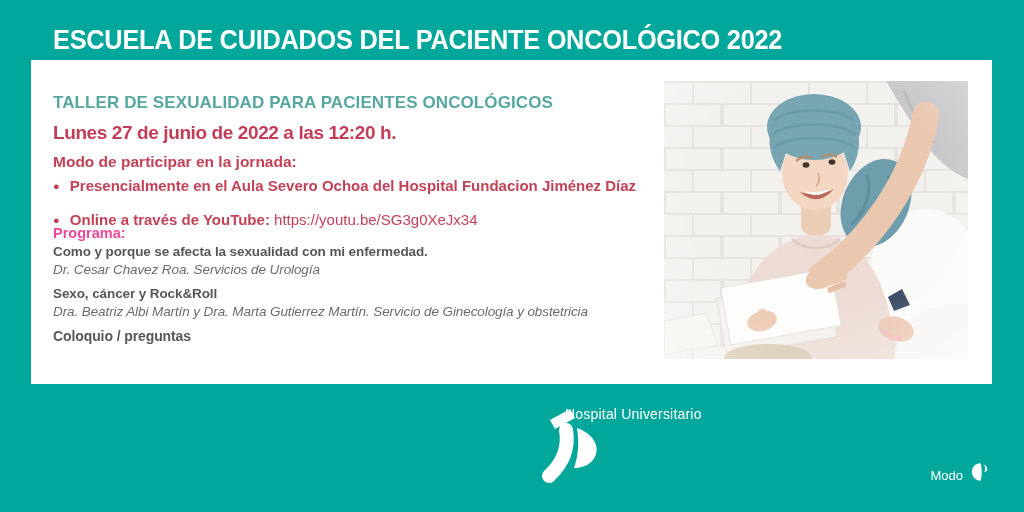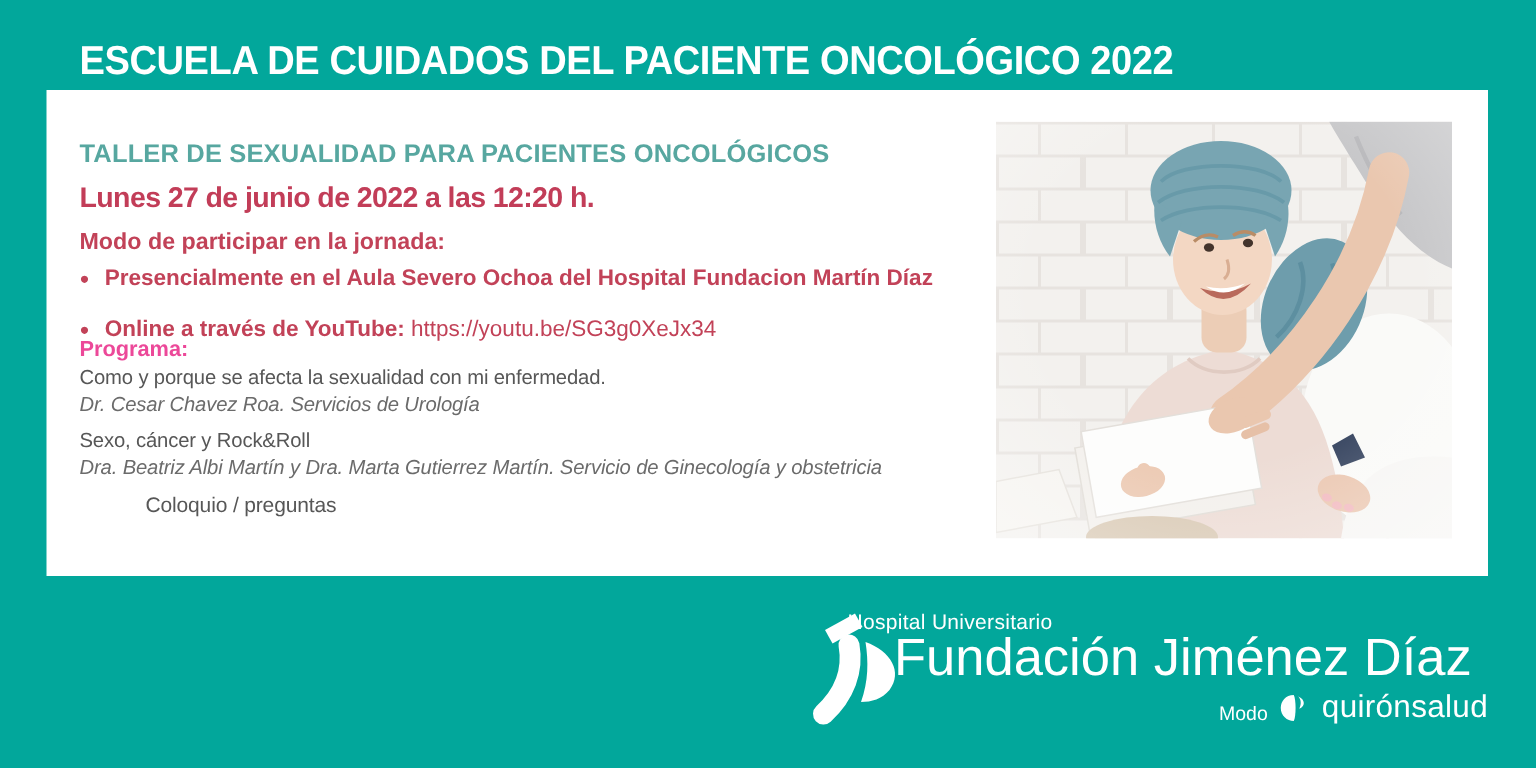--- a/index.html
+++ b/index.html
@@ -37,25 +37,25 @@
   }
   .bullet{left:22px;color:#C24258;font-size:15px;font-weight:bold;}
   .bullet .dot{font-size:11px;vertical-align:1px;margin-right:6px;}
   .bullet .link{font-weight:normal;}
   .b1{top:117px;}
   .b2{top:139px;margin-top:12px;}
   .prog-label{
     left:22px;top:165px;
     color:#ec4899;font-size:14.5px;font-weight:bold;
   }
-  .item-title{left:22px;color:#575757;font-size:13.5px;font-weight:normal;letter-spacing:-0.1px;}
+  .item-title{left:22px;color:#575757;font-size:13.5px;font-weight:bold;letter-spacing:-0.1px;}
   .item-speaker{left:22px;color:#6B6B6B;font-size:13.5px;font-style:italic;letter-spacing:-0.1px;}
   .i1t{top:184px;} .i1s{top:202px;}
   .i2t{top:226px;} .i2s{top:244px;}
-  .i3t{top:268px;font-size:14px;margin-left:44px;}
+  .i3t{top:268px;font-size:14px;}
   
   .photo{left:633px;top:21px;width:304px;height:278px;overflow:hidden;}
   
   .fjd-mark{left:533px;top:403px;width:70px;height:86px;}
   .hosp-small{left:565px;top:406px;color:#ffffff;font-size:14px;letter-spacing:0.2px;}
   .hosp-name{
     left:596px;top:419px;color:#ffffff;font-size:35px;font-weight:normal;
     letter-spacing:0px;white-space:nowrap;
   }
   .grupo-row{
@@ -72,21 +72,21 @@
 
   <div class="abs banner-title">ESCUELA DE CUIDADOS DEL PACIENTE ONCOLÓGICO 2022</div>
 
   <section class="abs card">
     <div class="abs heading">TALLER DE SEXUALIDAD PARA PACIENTES ONCOLÓGICOS</div>
     <div class="abs datetime">Lunes 27 de junio de 2022 a las 12:20 h.</div>
     <div class="abs modo">Modo de participar en la jornada:</div>
 
     <div class="abs bullet b1">
       <span class="dot">●</span>
-      <span>Presencialmente en el Aula Severo Ochoa del Hospital Fundacion Martín Díaz</span>
+      <span>Presencialmente en el Aula Severo Ochoa del Hospital Fundacion Jiménez Díaz</span>
     </div>
     <div class="abs bullet b2">
       <span class="dot">●</span>
       <span>Online a través de YouTube:</span>
       <span class="link">https://youtu.be/SG3g0XeJx34</span>
     </div>
 
     <div class="abs prog-label">Programa:</div>
     <div class="abs item-title i1t">Como y porque se afecta la sexualidad con mi enfermedad.</div>
     <div class="abs item-speaker i1s">Dr. Cesar Chavez Roa. Servicios de Urología</div>
@@ -178,24 +178,22 @@
       </svg>
     </div>
   </section>
 
   <svg class="abs fjd-mark" viewBox="0 0 70 86" xmlns="http://www.w3.org/2000/svg">
     <polygon points="17,17 37,6 42,15 22,26" fill="#ffffff"></polygon>
     <path d="M33,27 C36,44 30,60 16,73" stroke="#ffffff" stroke-width="14" fill="none" stroke-linecap="round"></path>
     <path d="M44,25 C61,31 69,45 60,57 C55,63 48,65 41,65 C46,51 46,38 44,25 Z" fill="#ffffff"></path>
   </svg>
   <div class="abs hosp-small">Hospital Universitario</div>
-  <div class="abs hosp-name">Fundación Jiménez Díaz</div>
 
   <div class="abs grupo-row">
     <span class="grupo-label">Modo</span>
     <svg width="22" height="22" viewBox="0 0 24 24" xmlns="http://www.w3.org/2000/svg">
       <path d="M11.5,2.5 C5.5,2.5 2,7 2,12 C2,17.5 6.5,21.5 11.5,21.5 C13.2,18 13.2,6 11.5,2.5 Z" fill="#ffffff"></path>
       <path d="M14.5,3.5 C16.8,5.5 17.2,9 15.5,12.5 C19.8,11 20.3,6 14.5,3.5 Z" fill="#ffffff"></path>
     </svg>
-    <span class="grupo-name">quirónsalud</span>
   </div>
 
 </div>
 
 </body></html>

